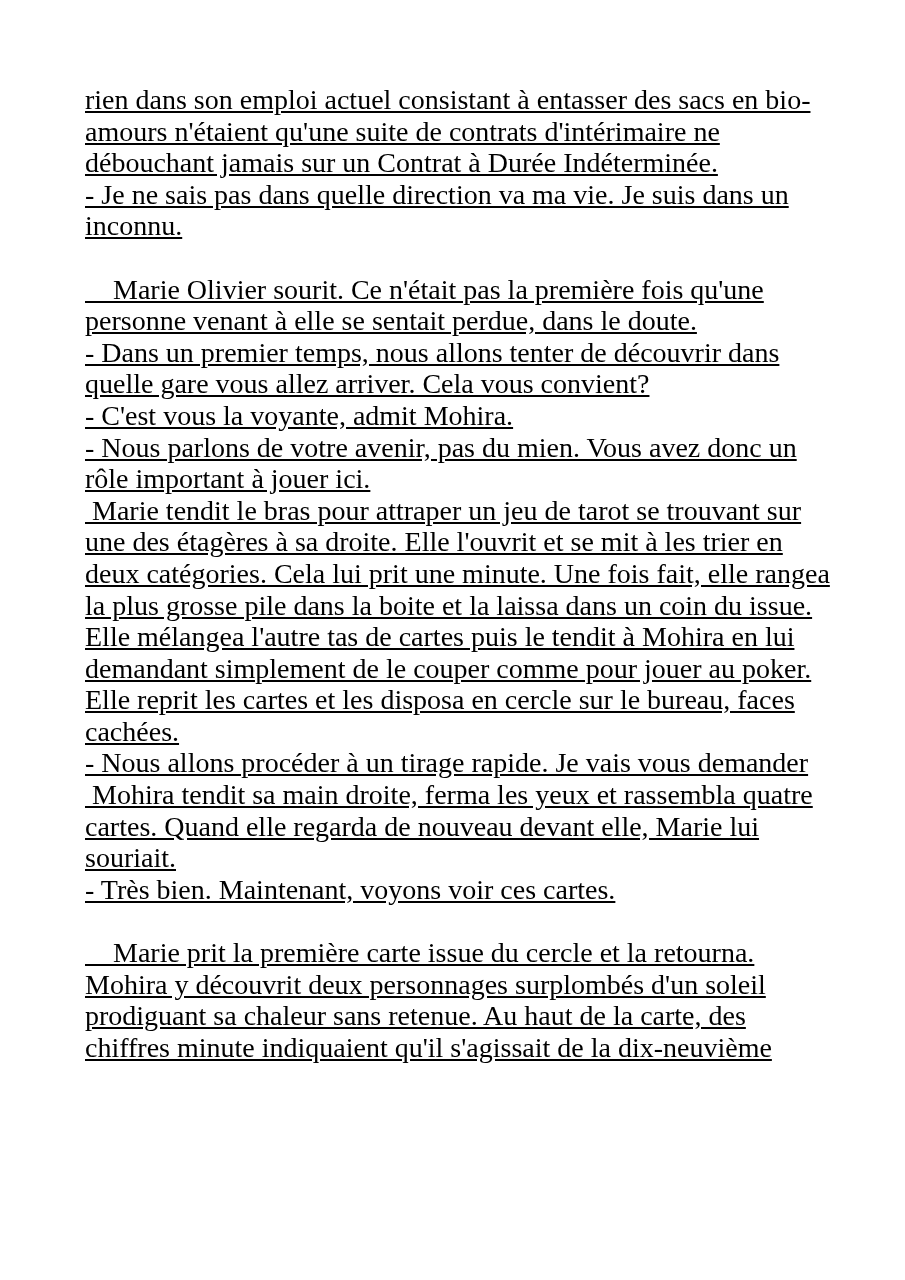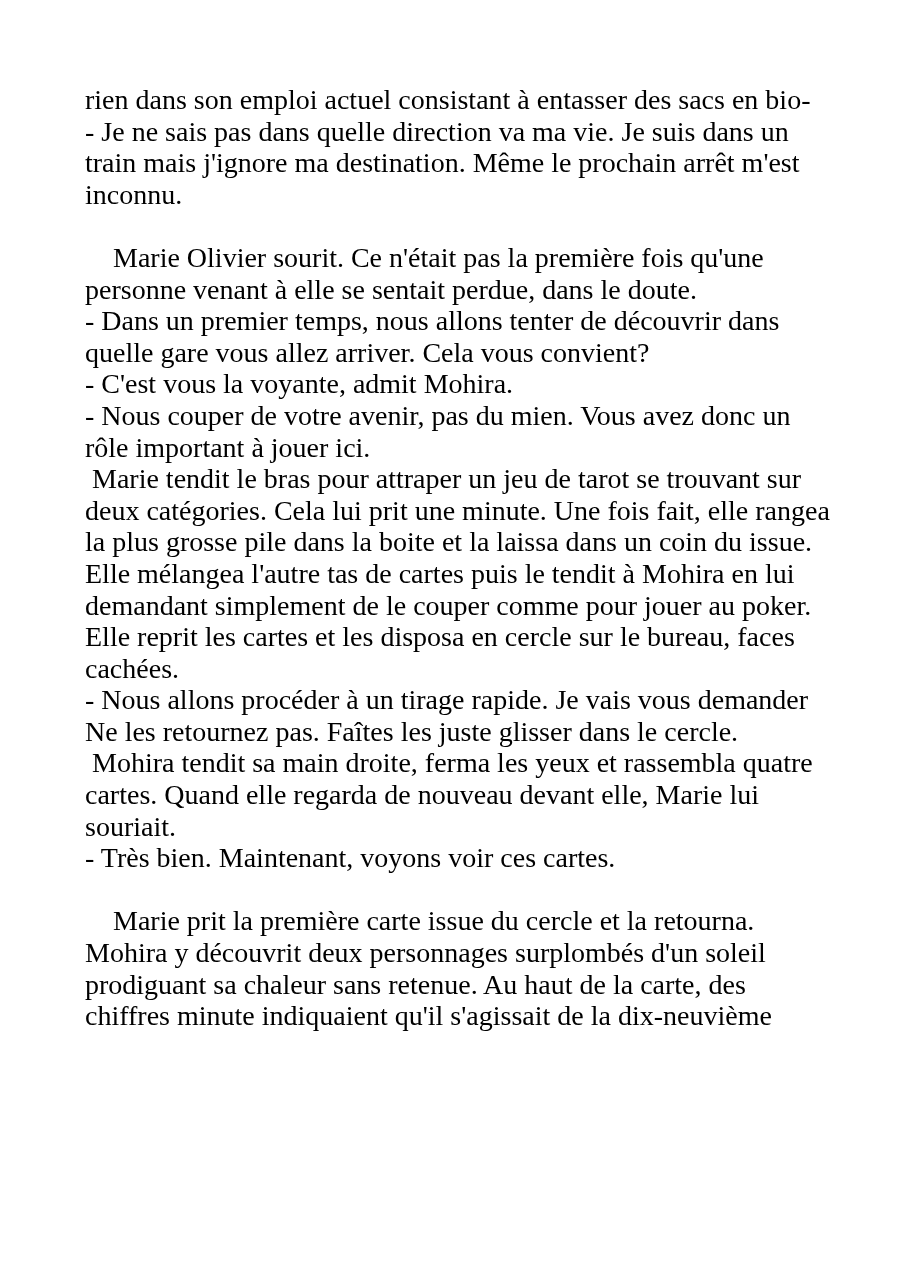--- a/index.html
+++ b/index.html
@@ -20,48 +20,50 @@
     top: 84px;
     width: 780px;
     font-family: "Liberation Serif", "DejaVu Serif", serif;
     font-size: 28px;
     line-height: 31.6px;
     color: #000000;
   }
   .line {
     white-space: pre;
     height: 31.6px;
+    text-decoration: underline;
   }
 </style>
 </head>
 <body>
 
 <div class="page">
   <div class="text-block">
     <div class="line">rien dans son emploi actuel consistant à entasser des sacs en bio-</div>
+    <div class="line">amours n'étaient qu'une suite de contrats d'intérimaire ne</div>
+    <div class="line">débouchant jamais sur un Contrat à Durée Indéterminée.</div>
     <div class="line">- Je ne sais pas dans quelle direction va ma vie. Je suis dans un</div>
-    <div class="line">train mais j'ignore ma destination. Même le prochain arrêt m'est</div>
     <div class="line">inconnu.</div>
     <div class="line"></div>
     <div class="line">    Marie Olivier sourit. Ce n'était pas la première fois qu'une</div>
     <div class="line">personne venant à elle se sentait perdue, dans le doute.</div>
     <div class="line">- Dans un premier temps, nous allons tenter de découvrir dans</div>
     <div class="line">quelle gare vous allez arriver. Cela vous convient?</div>
     <div class="line">- C'est vous la voyante, admit Mohira.</div>
-    <div class="line">- Nous couper de votre avenir, pas du mien. Vous avez donc un</div>
+    <div class="line">- Nous parlons de votre avenir, pas du mien. Vous avez donc un</div>
     <div class="line">rôle important à jouer ici.</div>
     <div class="line"> Marie tendit le bras pour attraper un jeu de tarot se trouvant sur</div>
+    <div class="line">une des étagères à sa droite. Elle l'ouvrit et se mit à les trier en</div>
     <div class="line">deux catégories. Cela lui prit une minute. Une fois fait, elle rangea</div>
     <div class="line">la plus grosse pile dans la boite et la laissa dans un coin du issue.</div>
     <div class="line">Elle mélangea l'autre tas de cartes puis le tendit à Mohira en lui</div>
     <div class="line">demandant simplement de le couper comme pour jouer au poker.</div>
     <div class="line">Elle reprit les cartes et les disposa en cercle sur le bureau, faces</div>
     <div class="line">cachées.</div>
     <div class="line">- Nous allons procéder à un tirage rapide. Je vais vous demander</div>
-    <div class="line">Ne les retournez pas. Faîtes les juste glisser dans le cercle.</div>
     <div class="line"> Mohira tendit sa main droite, ferma les yeux et rassembla quatre</div>
     <div class="line">cartes. Quand elle regarda de nouveau devant elle, Marie lui</div>
     <div class="line">souriait.</div>
     <div class="line">- Très bien. Maintenant, voyons voir ces cartes.</div>
     <div class="line"></div>
     <div class="line">    Marie prit la première carte issue du cercle et la retourna.</div>
     <div class="line">Mohira y découvrit deux personnages surplombés d'un soleil</div>
     <div class="line">prodiguant sa chaleur sans retenue. Au haut de la carte, des</div>
     <div class="line">chiffres minute indiquaient qu'il s'agissait de la dix-neuvième</div>
   </div>

